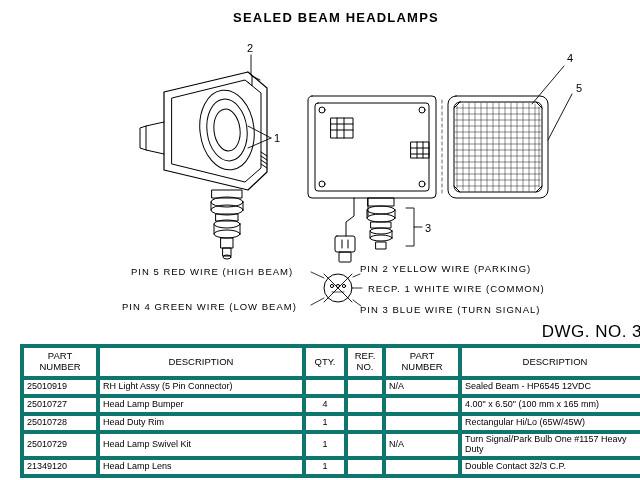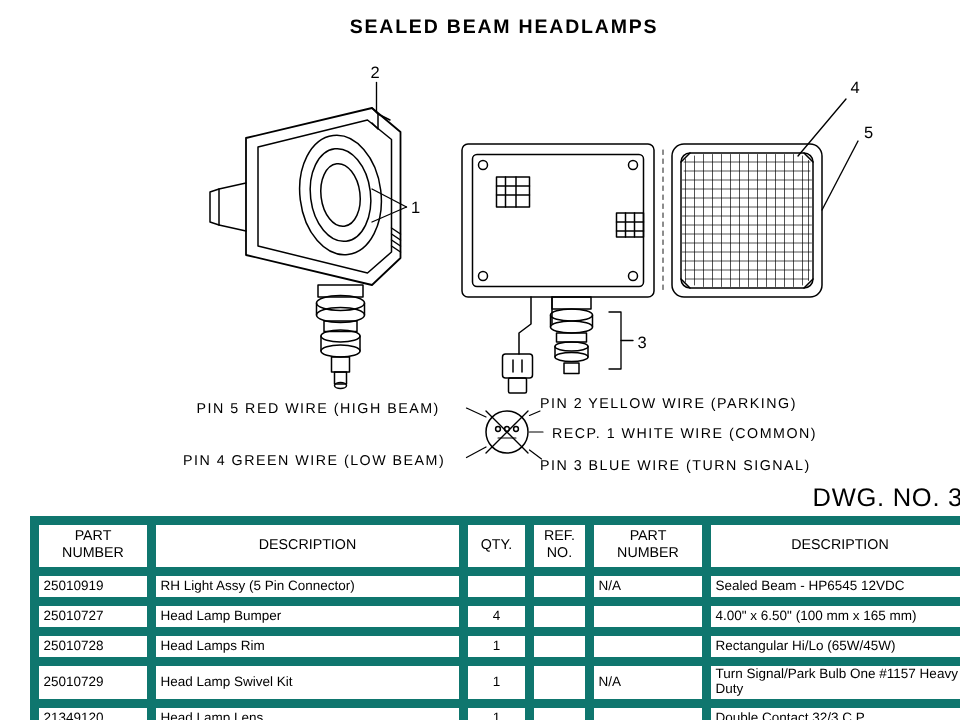--- a/index.html
+++ b/index.html
@@ -59,21 +59,21 @@
   .parts-table {
     position: absolute;
     left: 4px;
     top: 344px;
     width: 632px;
     border-collapse: collapse;
     font-size: 9px;
     font-family: "Liberation Sans", sans-serif;
   }
   .parts-table th, .parts-table td {
-    border: 6px solid #0f766e;
+    border: 4px solid #0f766e;
     padding: 1px 3px;
     vertical-align: middle;
   }
   .parts-table thead th {
     text-align: center;
     font-weight: normal;
     line-height: 1.15;
     height: 26px;
     font-size: 9.5px;
   }
@@ -257,21 +257,21 @@
       <tr>
         <td class="c-part">25010727</td>
         <td class="c-desc">Head Lamp Bumper</td>
         <td class="c-qty">4</td>
         <td class="c-ref"></td>
         <td class="c-part2"></td>
         <td class="c-desc2">4.00" x 6.50" (100 mm x 165 mm)</td>
       </tr>
       <tr>
         <td class="c-part">25010728</td>
-        <td class="c-desc">Head Lamps Rim</td>
+        <td class="c-desc">Head Duty Rim</td>
         <td class="c-qty">1</td>
         <td class="c-ref"></td>
         <td class="c-part2"></td>
         <td class="c-desc2">Rectangular Hi/Lo (65W/45W)</td>
       </tr>
       <tr>
         <td class="c-part">25010729</td>
         <td class="c-desc">Head Lamp Swivel Kit</td>
         <td class="c-qty">1</td>
         <td class="c-ref"></td>

